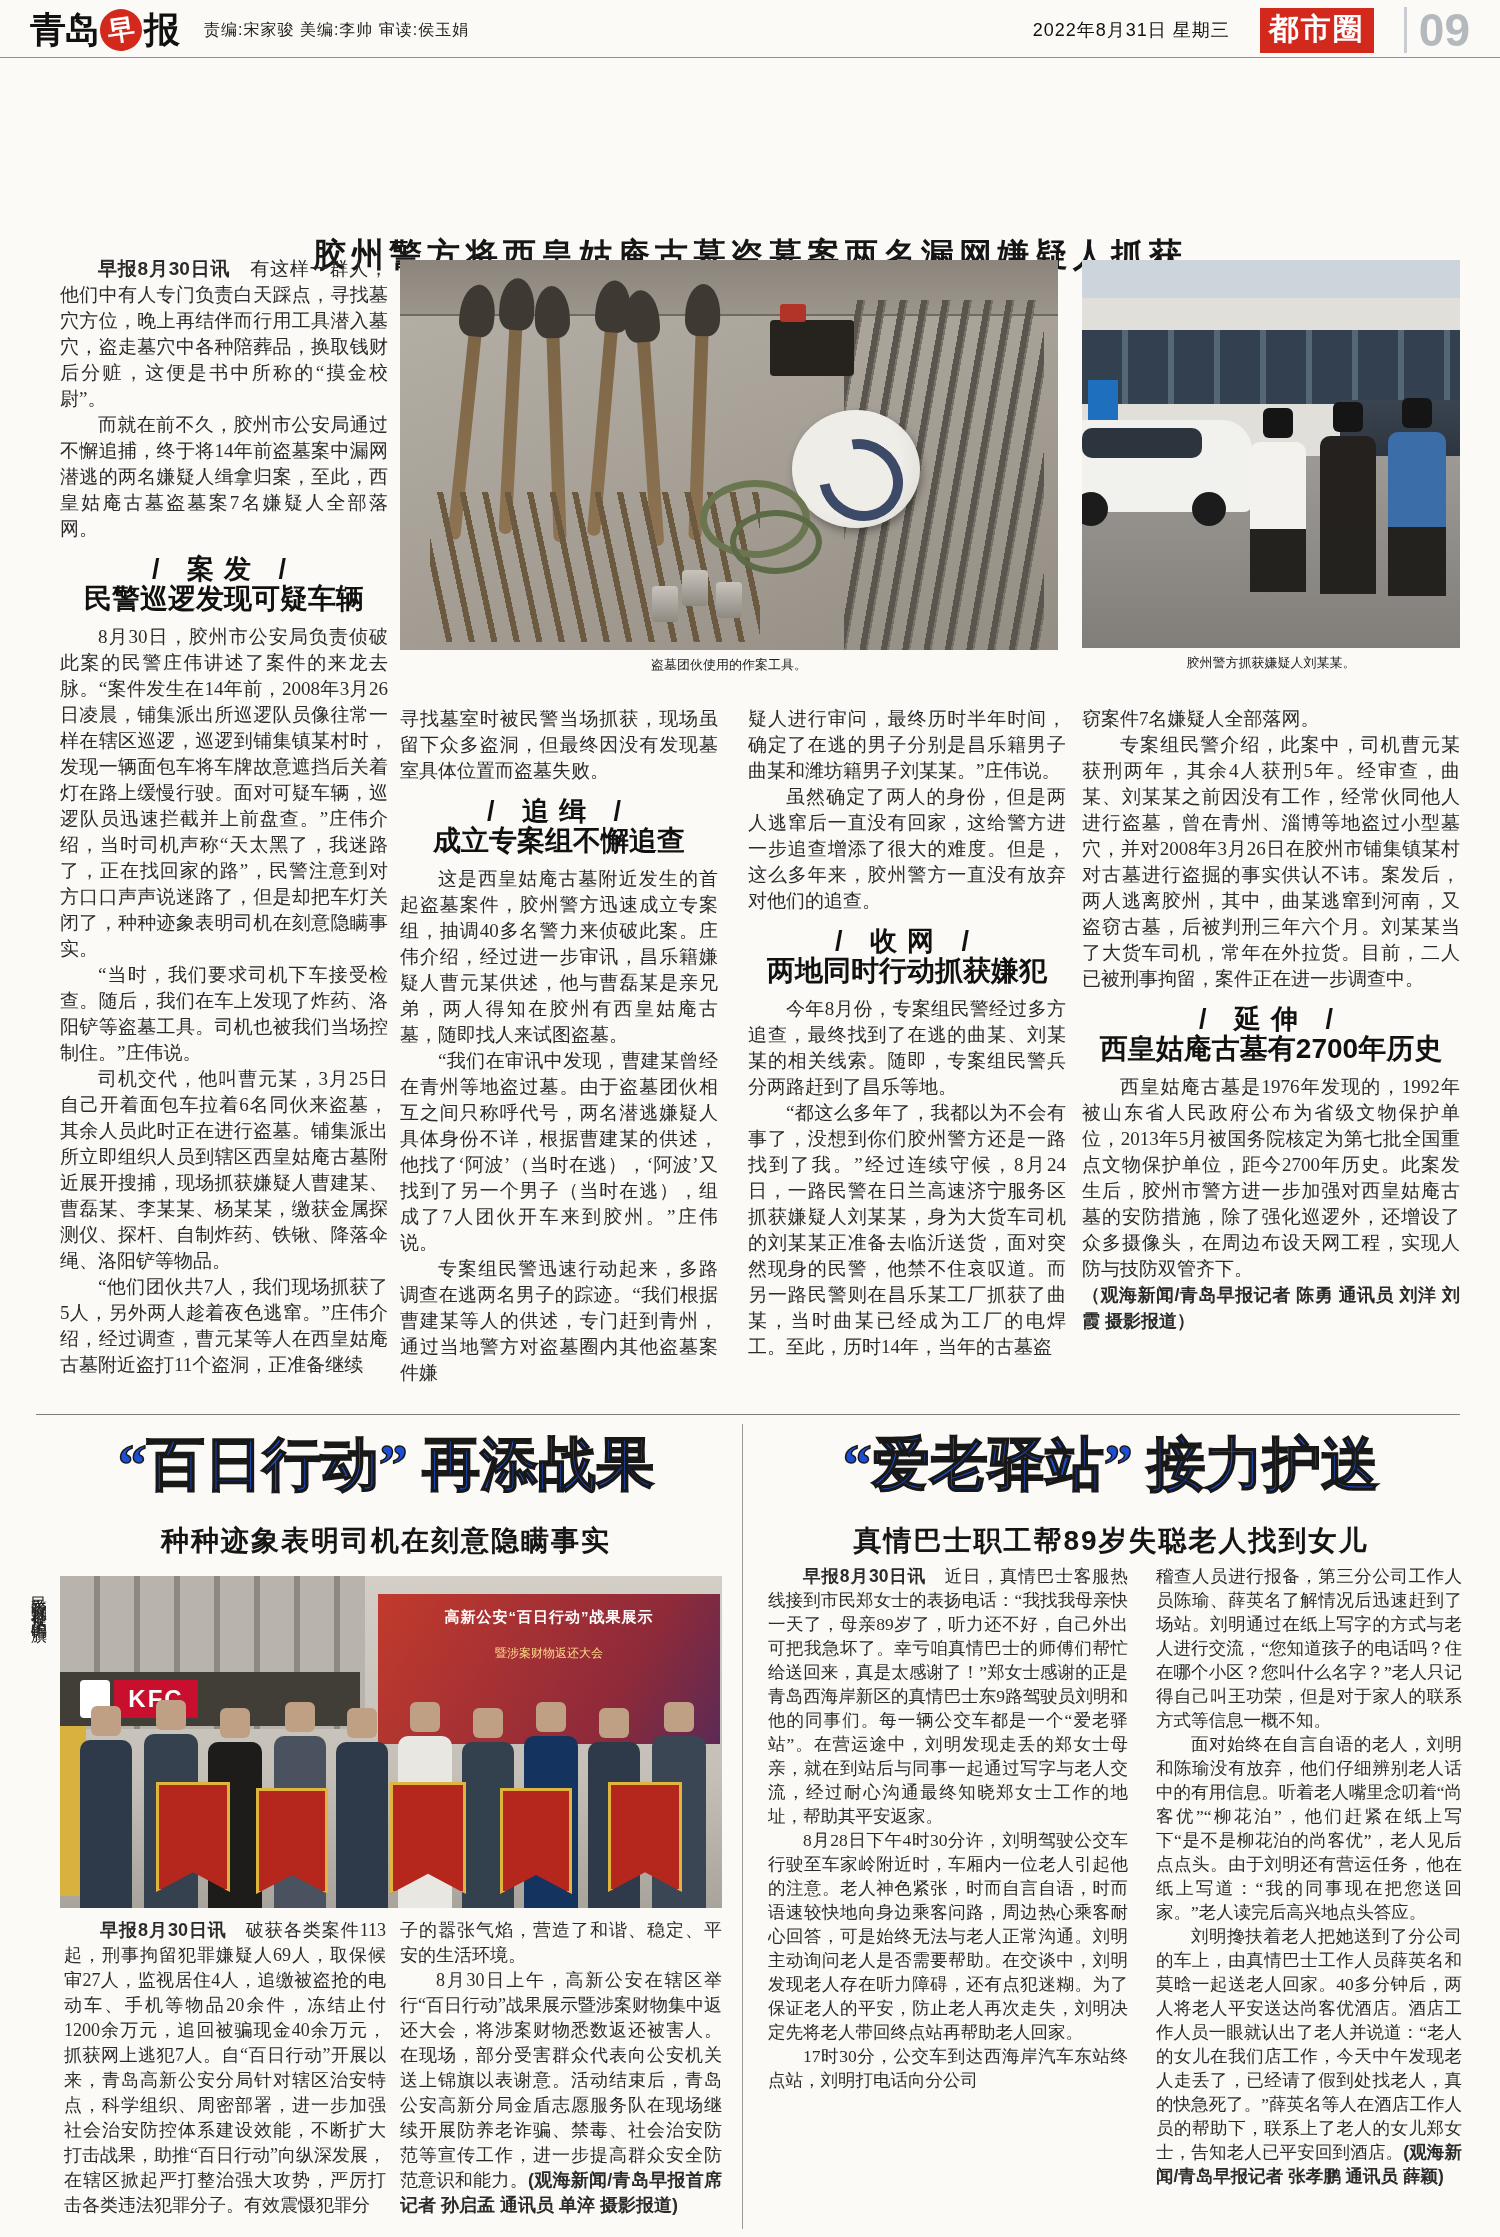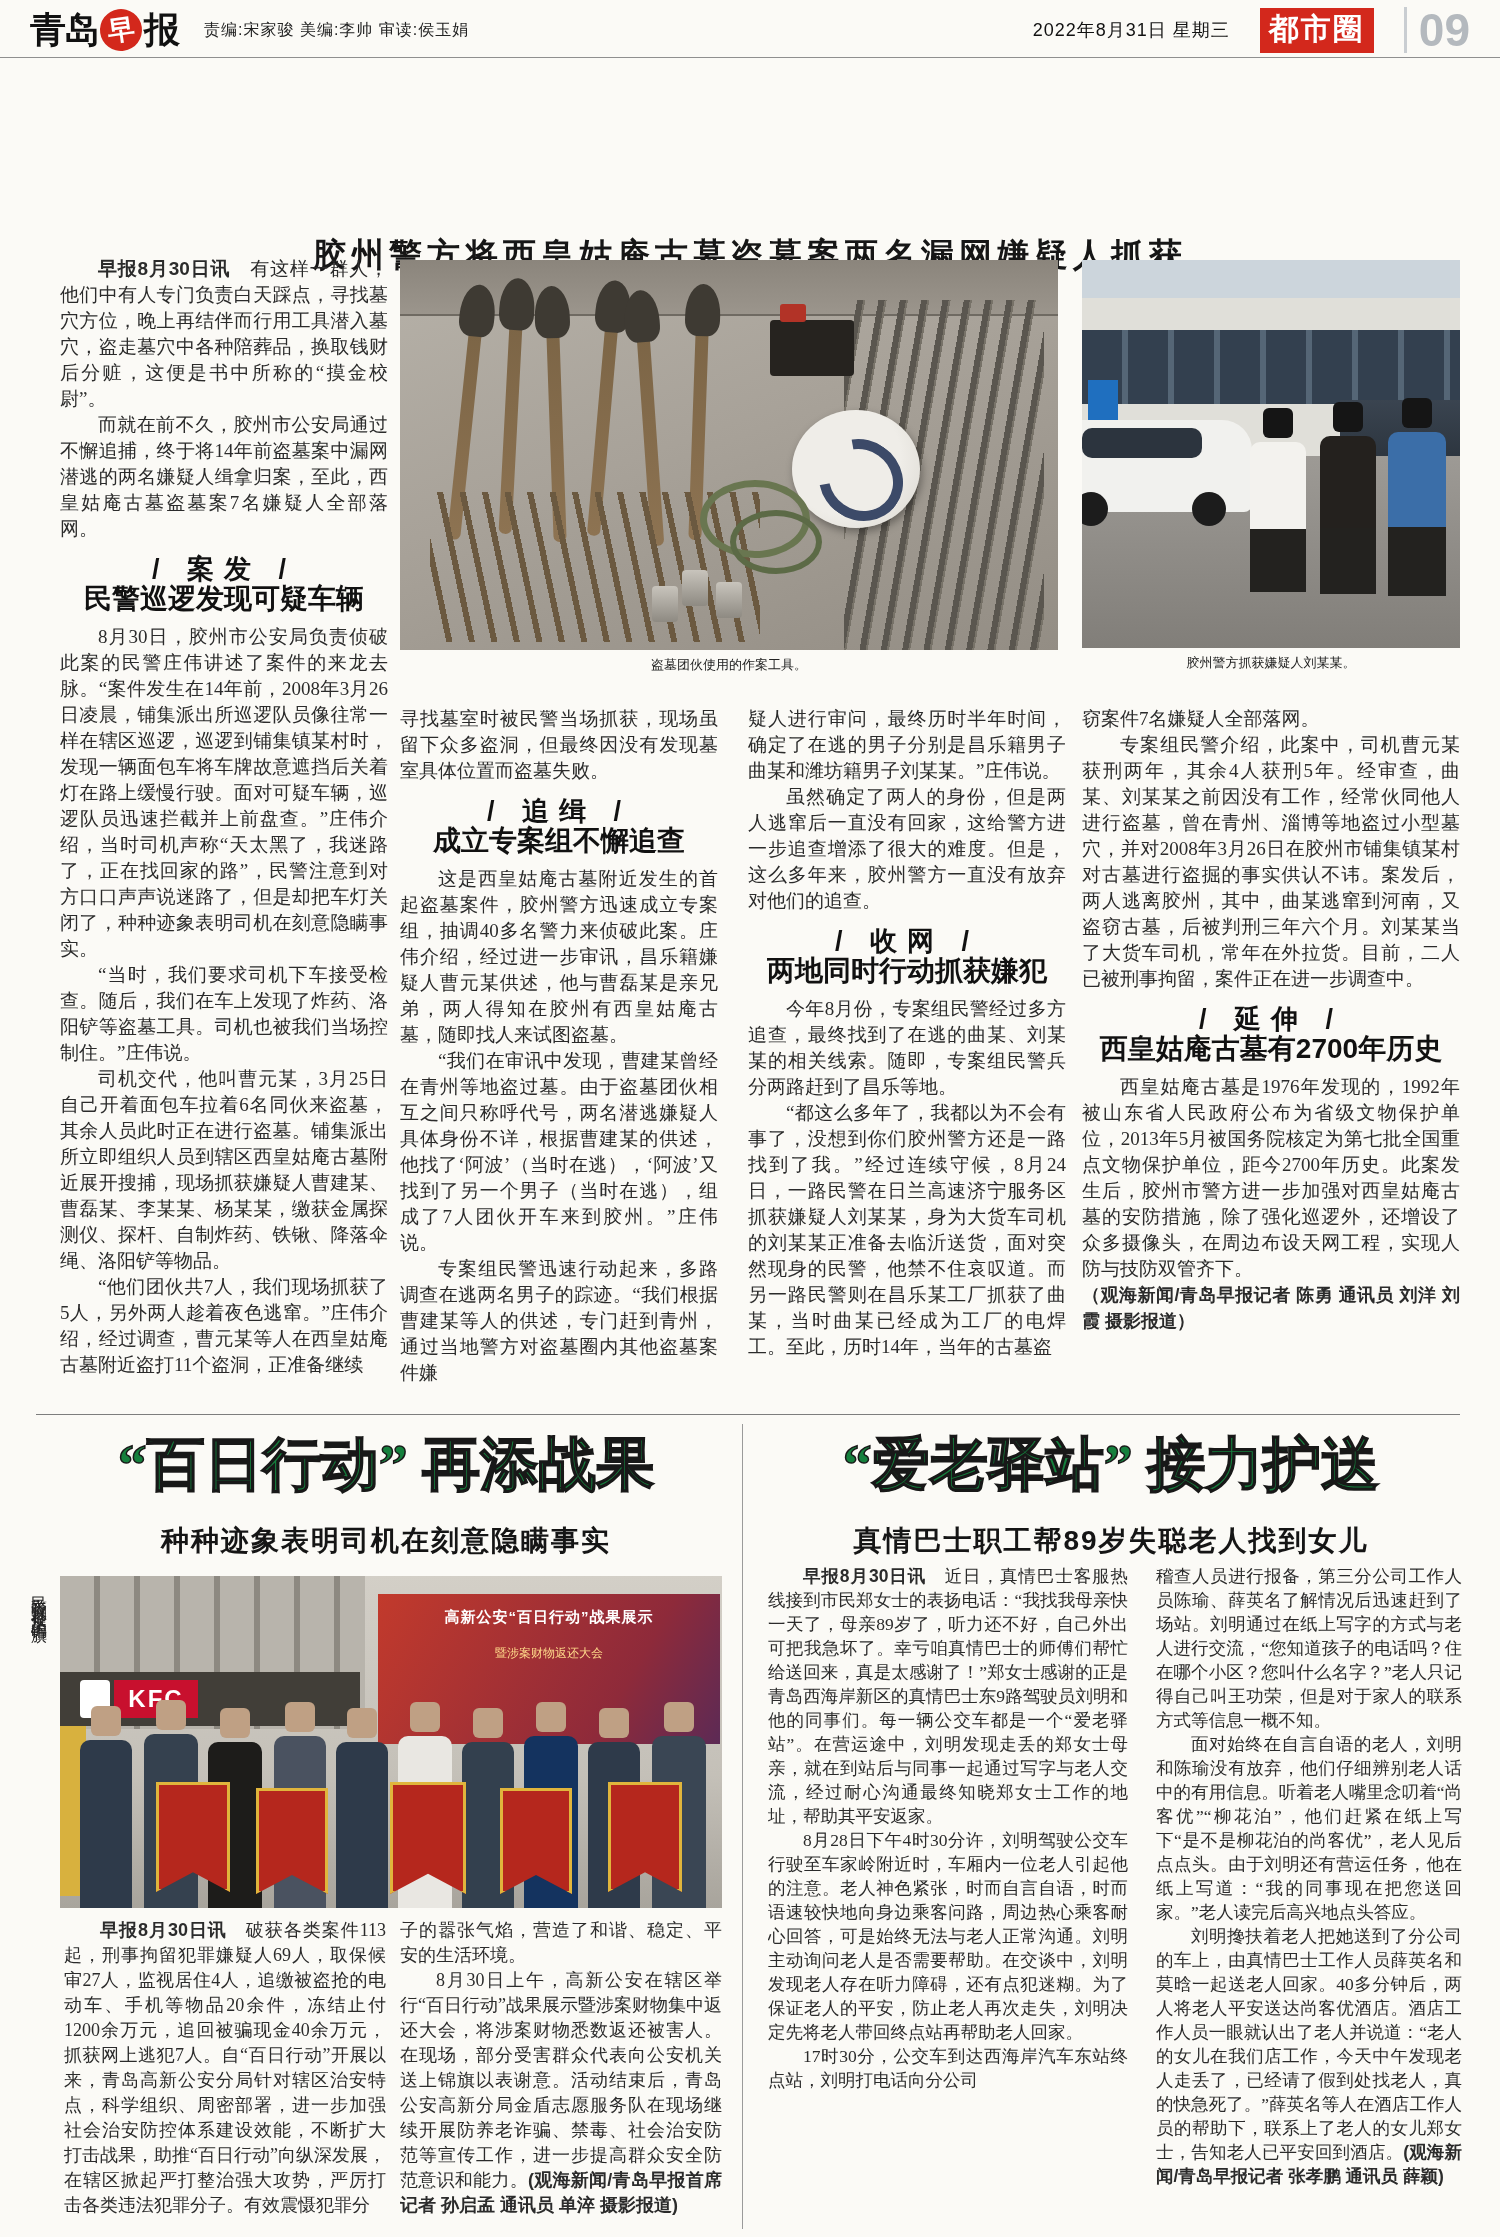--- a/index.html
+++ b/index.html
@@ -86,21 +86,21 @@
   .c-screen{left:318px;top:18px;width:342px;height:150px;background:linear-gradient(120deg,#c23a2c,#8e2a3a 70%,#5c2a55);
             color:#fff;font-family:"Liberation Sans",sans-serif;padding:14px 10px 0 10px;box-sizing:border-box;text-align:center;}
   .c-line1{position:static;display:block;font-size:15px;font-weight:bold;letter-spacing:1px;}
   .c-line2{position:static;display:block;font-size:12px;color:#ffd98a;margin-top:18px;}
   .c-flag{background:#b5271d;clip-path:polygon(0 0,100% 0,100% 100%,50% 82%,0 100%);box-shadow:inset 0 0 0 3px #e0b53c;}
   .c-flag::before{content:"";position:absolute;left:8%;top:-6px;width:84%;height:6px;background:#caa23a;}
   
   .hdivider{position:absolute;height:1px;background:#7d7d7d;}
   .vdivider{position:absolute;width:1px;background:#9a9a9a;}
   
-  .sub-headline{position:absolute;text-align:center;font-weight:bold;font-size:58px;color:#15803d;
+  .sub-headline{position:absolute;text-align:center;font-weight:bold;font-size:58px;color:#1d4ed8;
                 -webkit-text-stroke:1.5px #181818;letter-spacing:0;}
   .sub-subhead{position:absolute;text-align:center;font-family:"Liberation Sans",sans-serif;font-weight:bold;
                font-size:28px;color:#151515;letter-spacing:2px;}
 </style>
 </head>
 <body>
 
 <div class="page">
 
   <header class="topbar">

